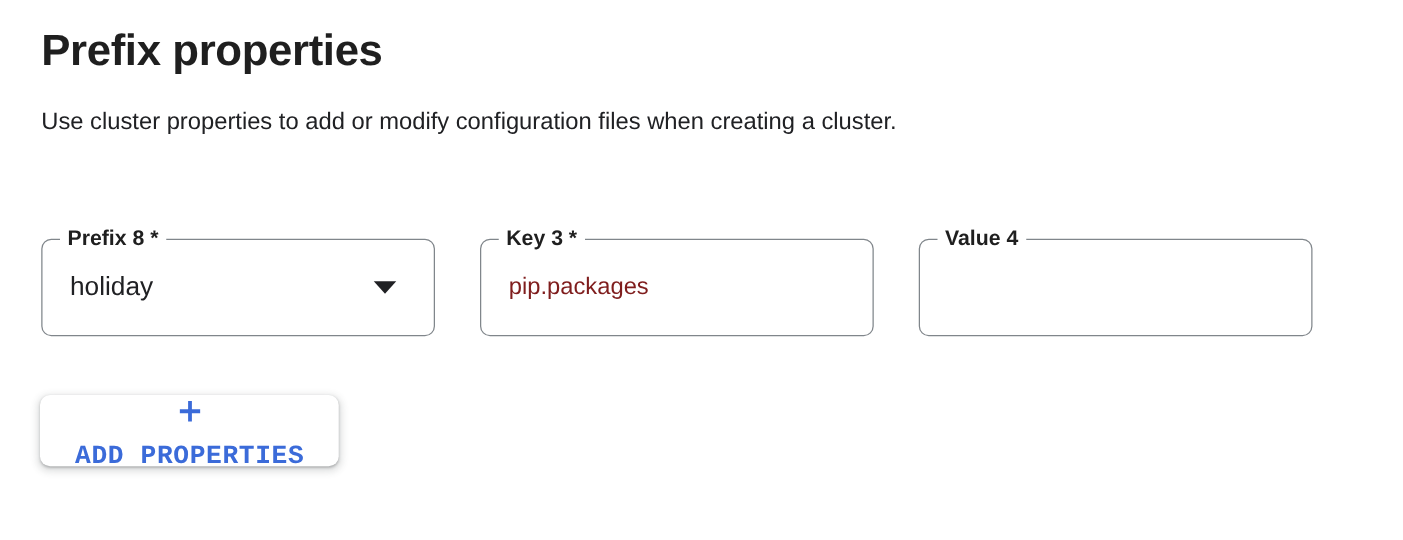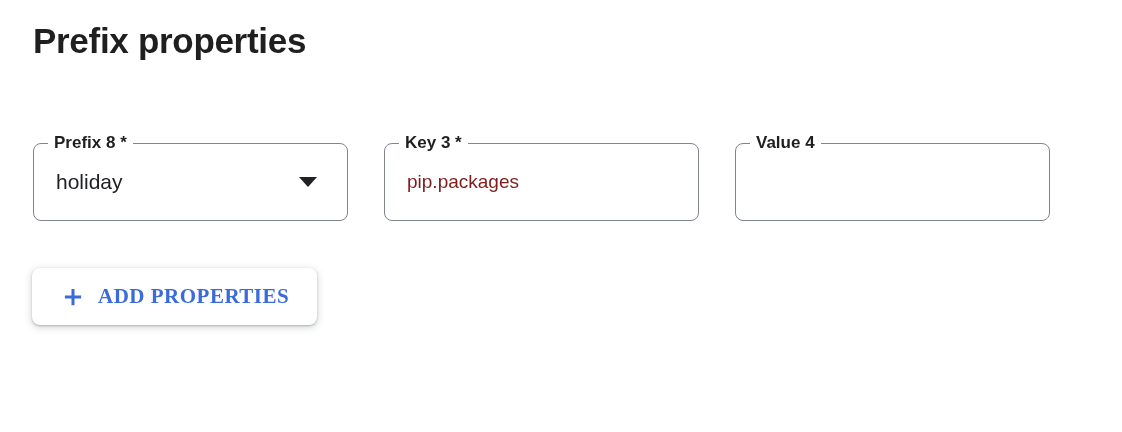--- a/index.html
+++ b/index.html
@@ -97,39 +97,41 @@
     margin-left: -1px;
     display: inline-flex;
     align-items: center;
     gap: 12px;
     height: 57px;
     padding: 0 28px;
     border: none;
     border-radius: 8px;
     background: #ffffff;
     color: #3b6bd9;
-    font-family: Liberation Serif, serif;
+    font-family: Liberation Mono, monospace;
     font-size: 21px;
     font-weight: 700;
     letter-spacing: 0.5px;
     cursor: pointer;
     box-shadow: 0 1px 2px 0 rgba(60,64,67,0.30), 0 2px 6px 2px rgba(60,64,67,0.15);
+    flex-direction: column;
   }
   .plus-icon {
     display: inline-flex;
     flex: 0 0 auto;
   }
 </style>
 </head>
 <body>
 
 <div class="container">
 
   <h1 class="page-title">Prefix properties</h1>
 
+  <p class="page-description">Use cluster properties to add or modify configuration files when creating a cluster.</p>
 
   <div class="fields-row">
 
     <div class="field select-field" role="combobox">
       <span class="field-label">Prefix 8 *</span>
       <span class="field-value-text">holiday</span>
       <span class="dropdown-arrow-icon"></span>
     </div>
 
     <div class="field">

